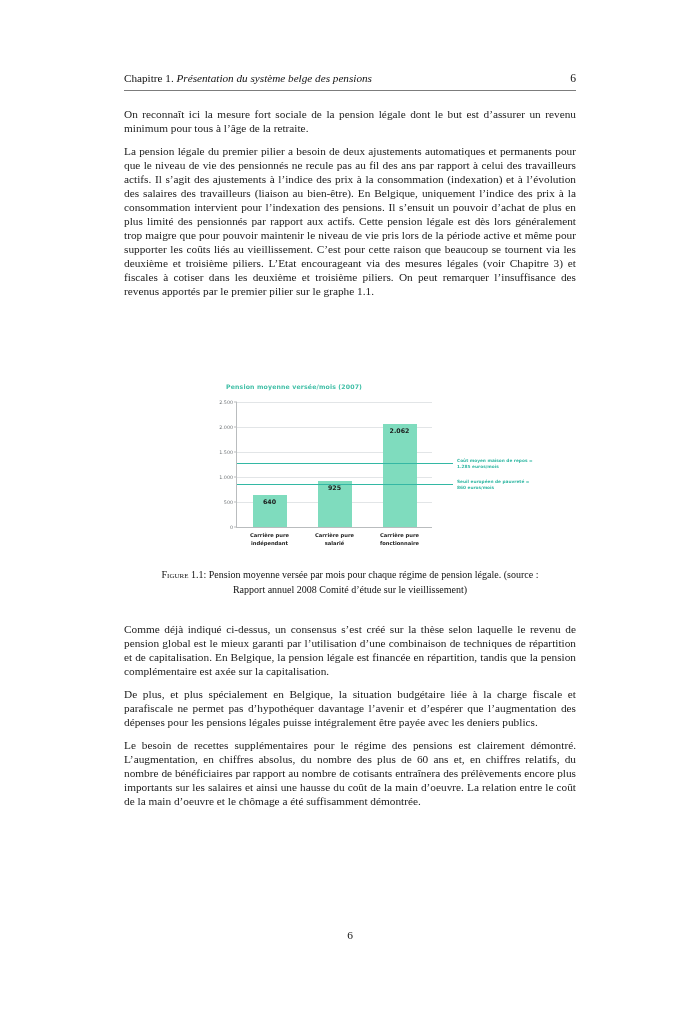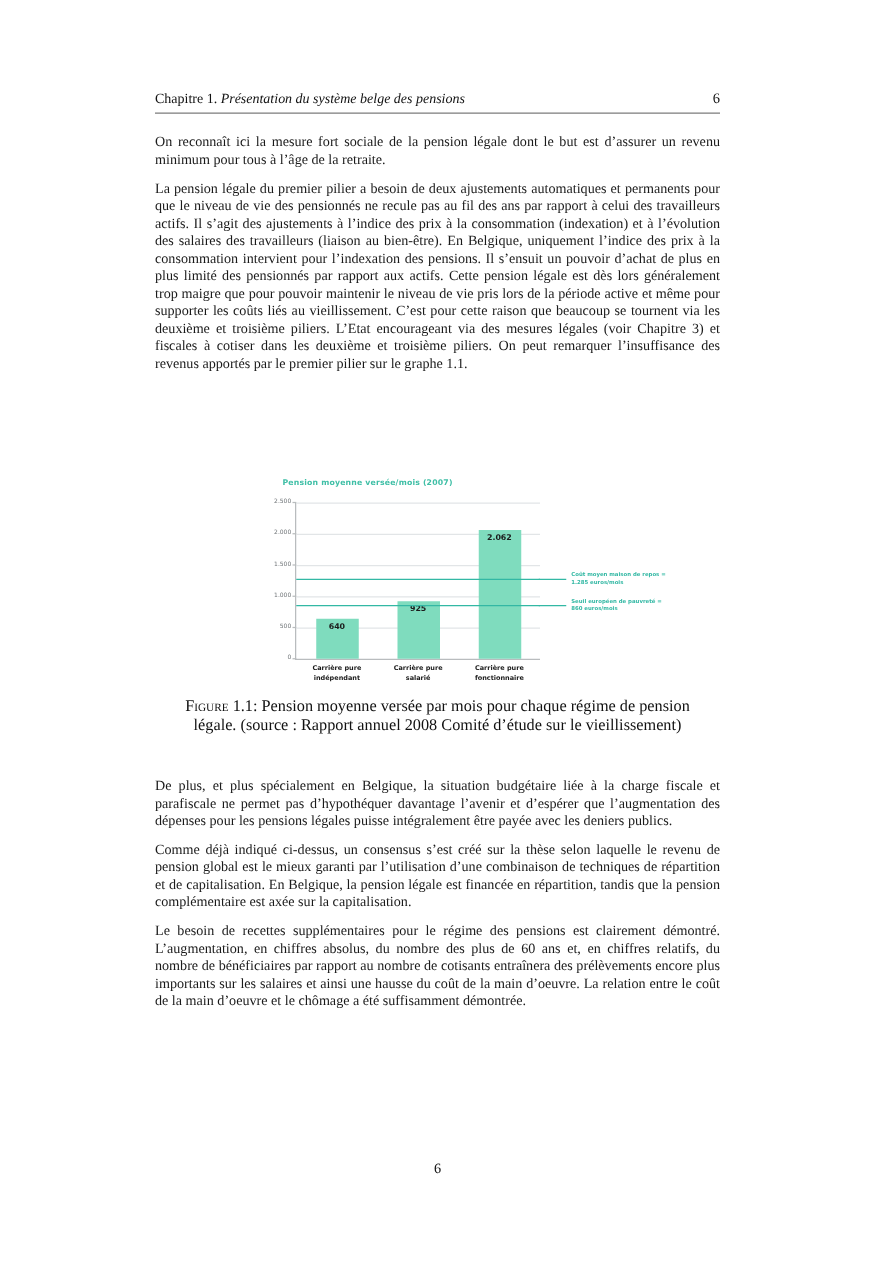--- a/index.html
+++ b/index.html
@@ -182,22 +182,22 @@
     position: absolute;
     font-family: "DejaVu Sans", sans-serif;
     font-size: 4.3px;
     line-height: 6px;
     color: #33b8a4;
     font-weight: 600;
     white-space: nowrap;
   }
 
   .caption {
-    margin-top: 0;
-    font-size: 13px;
+    margin-top: 10px;
+    font-size: 10px;
     line-height: 14.5px;
     text-align: center;
     color: #111;
     padding: 0 22px;
   }
   .caption .figlabel {
     font-variant: small-caps;
     font-variant-caps: small-caps;
   }
 
@@ -290,19 +290,19 @@
         </div>
     </div>
 
     <div class="caption">
       <span class="figlabel">Figure 1.1:</span>
       <span>Pension moyenne versée par mois pour chaque régime de pension légale. (source : Rapport annuel 2008 Comité d’étude sur le vieillissement)</span>
     </div>
   </div>
 
   <div class="body-col" style="top:622px;">
+    <p class="para after-fig">Comme déjà indiqué ci-dessus, un consensus s’est créé sur la thèse selon laquelle le revenu de pension global est le mieux garanti par l’utilisation d’une combinaison de techniques de répartition et de capitalisation. En Belgique, la pension légale est financée en répartition, tandis que la pension complémentaire est axée sur la capitalisation.</p>
     <p class="para">De plus, et plus spécialement en Belgique, la situation budgétaire liée à la charge fiscale et parafiscale ne permet pas d’hypothéquer davantage l’avenir et d’espérer que l’augmentation des dépenses pour les pensions légales puisse intégralement être payée avec les deniers publics.</p>
-    <p class="para after-fig">Comme déjà indiqué ci-dessus, un consensus s’est créé sur la thèse selon laquelle le revenu de pension global est le mieux garanti par l’utilisation d’une combinaison de techniques de répartition et de capitalisation. En Belgique, la pension légale est financée en répartition, tandis que la pension complémentaire est axée sur la capitalisation.</p>
     <p class="para">Le besoin de recettes supplémentaires pour le régime des pensions est clairement démontré. L’augmentation, en chiffres absolus, du nombre des plus de 60 ans et, en chiffres relatifs, du nombre de bénéficiaires par rapport au nombre de cotisants entraînera des prélèvements encore plus importants sur les salaires et ainsi une hausse du coût de la main d’oeuvre. La relation entre le coût de la main d’oeuvre et le chômage a été suffisamment démontrée.</p>
   </div>
 
   <div class="bottom-folio">6</div>
 </div>
 
 </body></html>

